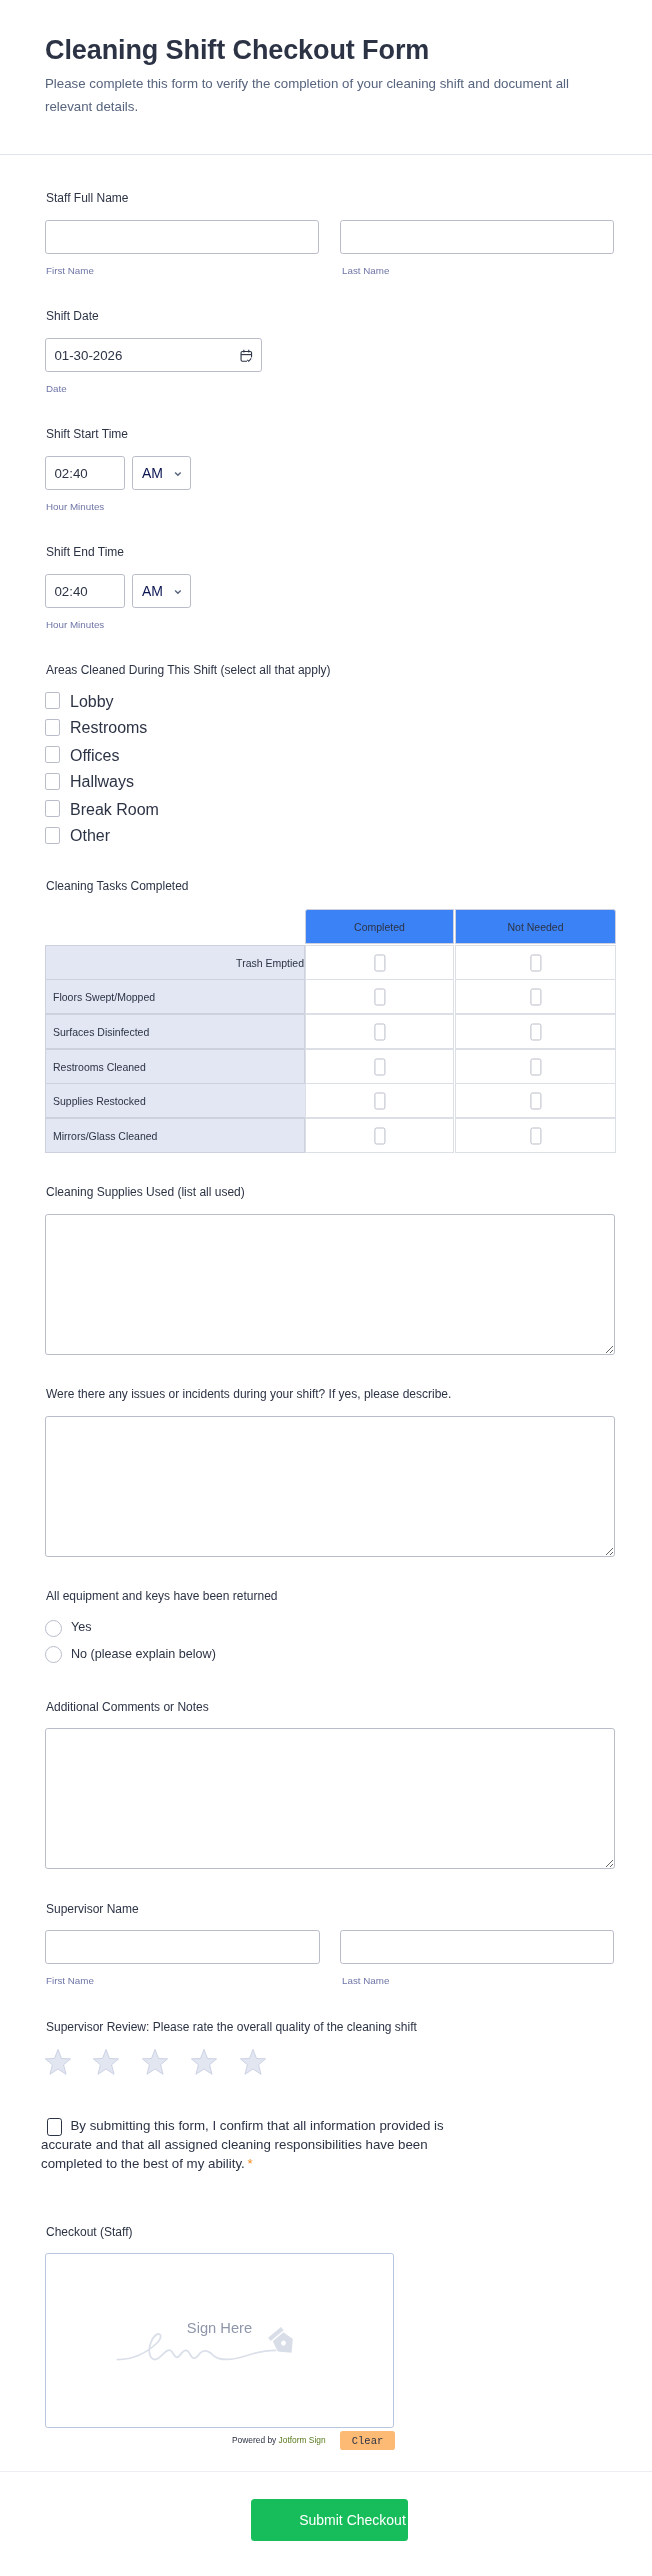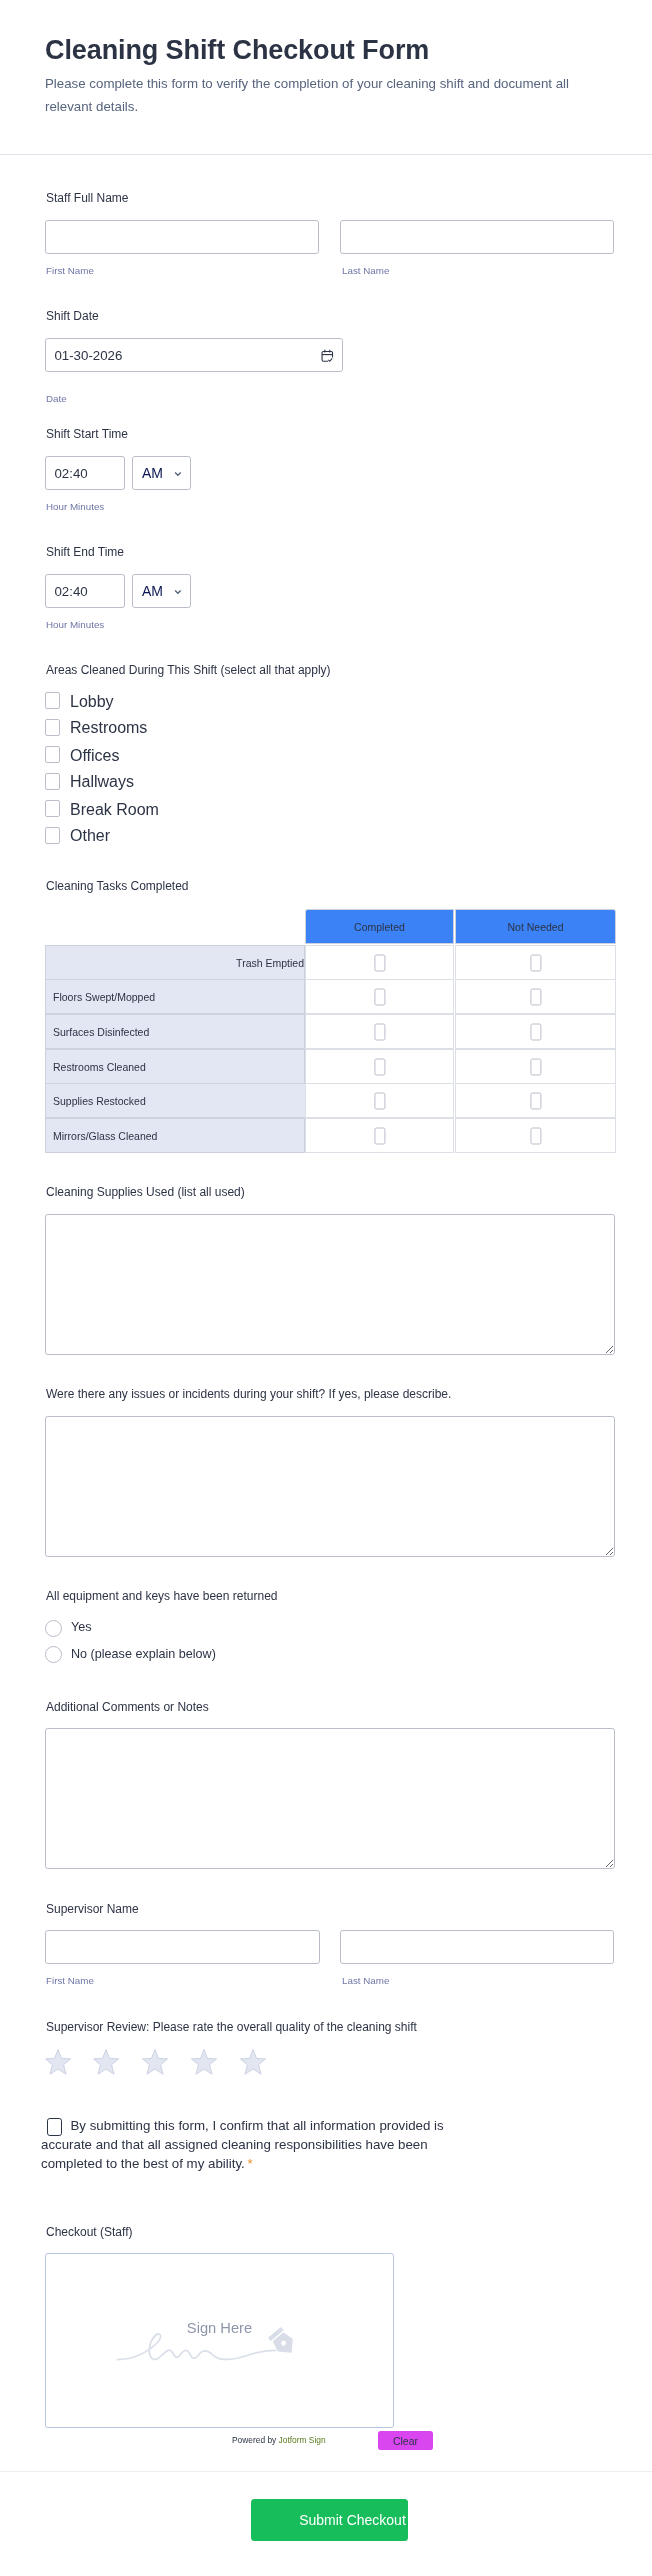--- a/index.html
+++ b/index.html
@@ -105,22 +105,22 @@
 
   .sig-box {
     border: 0.7px solid #b8c5e0; border-radius: 2.8px; background: #fff;
   }
   .sig-placeholder {
     font-size: 14.7px; color: #8f96aa;
   }
   .powered { font-size: 8.4px; color: #2c3345; }
   .powered b { color: #5a7b1e; font-weight: 400; }
   .clear-btn {
-    background: #d946ef; border: none; border-radius: 2.8px; color: #2c3345;
-    font-size: 10.5px; font-family: Liberation Sans, sans-serif; margin-left: 38px;
+    background: #fdba74; border: none; border-radius: 2.8px; color: #2c3345;
+    font-size: 10.5px; font-family: Liberation Mono, monospace;
   }
 
   .footer-divider {
     left: 0; top: 2471px; width: 653px; height: 1.4px; background: #eceef3;
   }
   .submit-btn {
     background: #18bd5b; border: none; border-radius: 3.5px; color: #fff;
     font-size: 14px; font-family: "Liberation Sans", sans-serif; font-weight: 500;
   }
 </style>
@@ -131,32 +131,32 @@
 <p class="abs form-desc">Please complete this form to verify the completion of your cleaning shift and document all relevant details.</p>
 <div class="abs header-divider"></div>
 
 <div class="abs q-label" style="left:46px; top:191px;">Staff Full Name</div>
 <input class="abs text-input" style="left: 45px; top: 220px; width: 274px;" value="">
 <input class="abs text-input" style="left: 340px; top: 220px; width: 274px;" value="">
 <div class="abs sub-label" style="left:46px; top:265px;">First Name</div>
 <div class="abs sub-label" style="left:342px; top:265px;">Last Name</div>
 
 <div class="abs q-label" style="left:46px; top:309px;">Shift Date</div>
-<div class="abs text-input" style="left:45px; top:338px; width:298px;">
+<div class="abs text-input" style="left:45px; top:338px; width:217px;">
   <div class="input-value">01-30-2026</div>
   <svg class="abs cal-icon" viewBox="0 0 18 20">
     <rect x="1.5" y="3.5" width="15" height="14" rx="2" fill="none" stroke="#2c3345" stroke-width="1.6"></rect>
     <line x1="1.5" y1="8" x2="16.5" y2="8" stroke="#2c3345" stroke-width="1.6"></line>
     <line x1="5.5" y1="1" x2="5.5" y2="5" stroke="#2c3345" stroke-width="1.6"></line>
     <line x1="12.5" y1="1" x2="12.5" y2="5" stroke="#2c3345" stroke-width="1.6"></line>
     <rect x="10" y="12" width="8" height="8" fill="#fff"></rect>
     <polyline points="10.5,15.5 12.5,17.5 16,13.5" fill="none" stroke="#2c3345" stroke-width="1.5"></polyline>
   </svg>
 </div>
-<div class="abs sub-label" style="left:46px; top:393px;">Date</div>
+<div class="abs sub-label" style="left:46px; top:383px;">Date</div>
 
 <div class="abs q-label" style="left:46px; top:427px;">Shift Start Time</div>
 <div class="abs text-input" style="left:45px; top:456px; width:80px;">
   <div class="input-value">02:40</div>
 </div>
 <div class="abs select-box" style="left:132px; top:456px; width:59px;">
   <div class="select-value">AM</div>
   <svg class="abs chev-icon" viewBox="0 0 14 14">
     <polyline points="3,5 7,9 11,5" fill="none" stroke="#57647e" stroke-width="2"></polyline>
   </svg>

